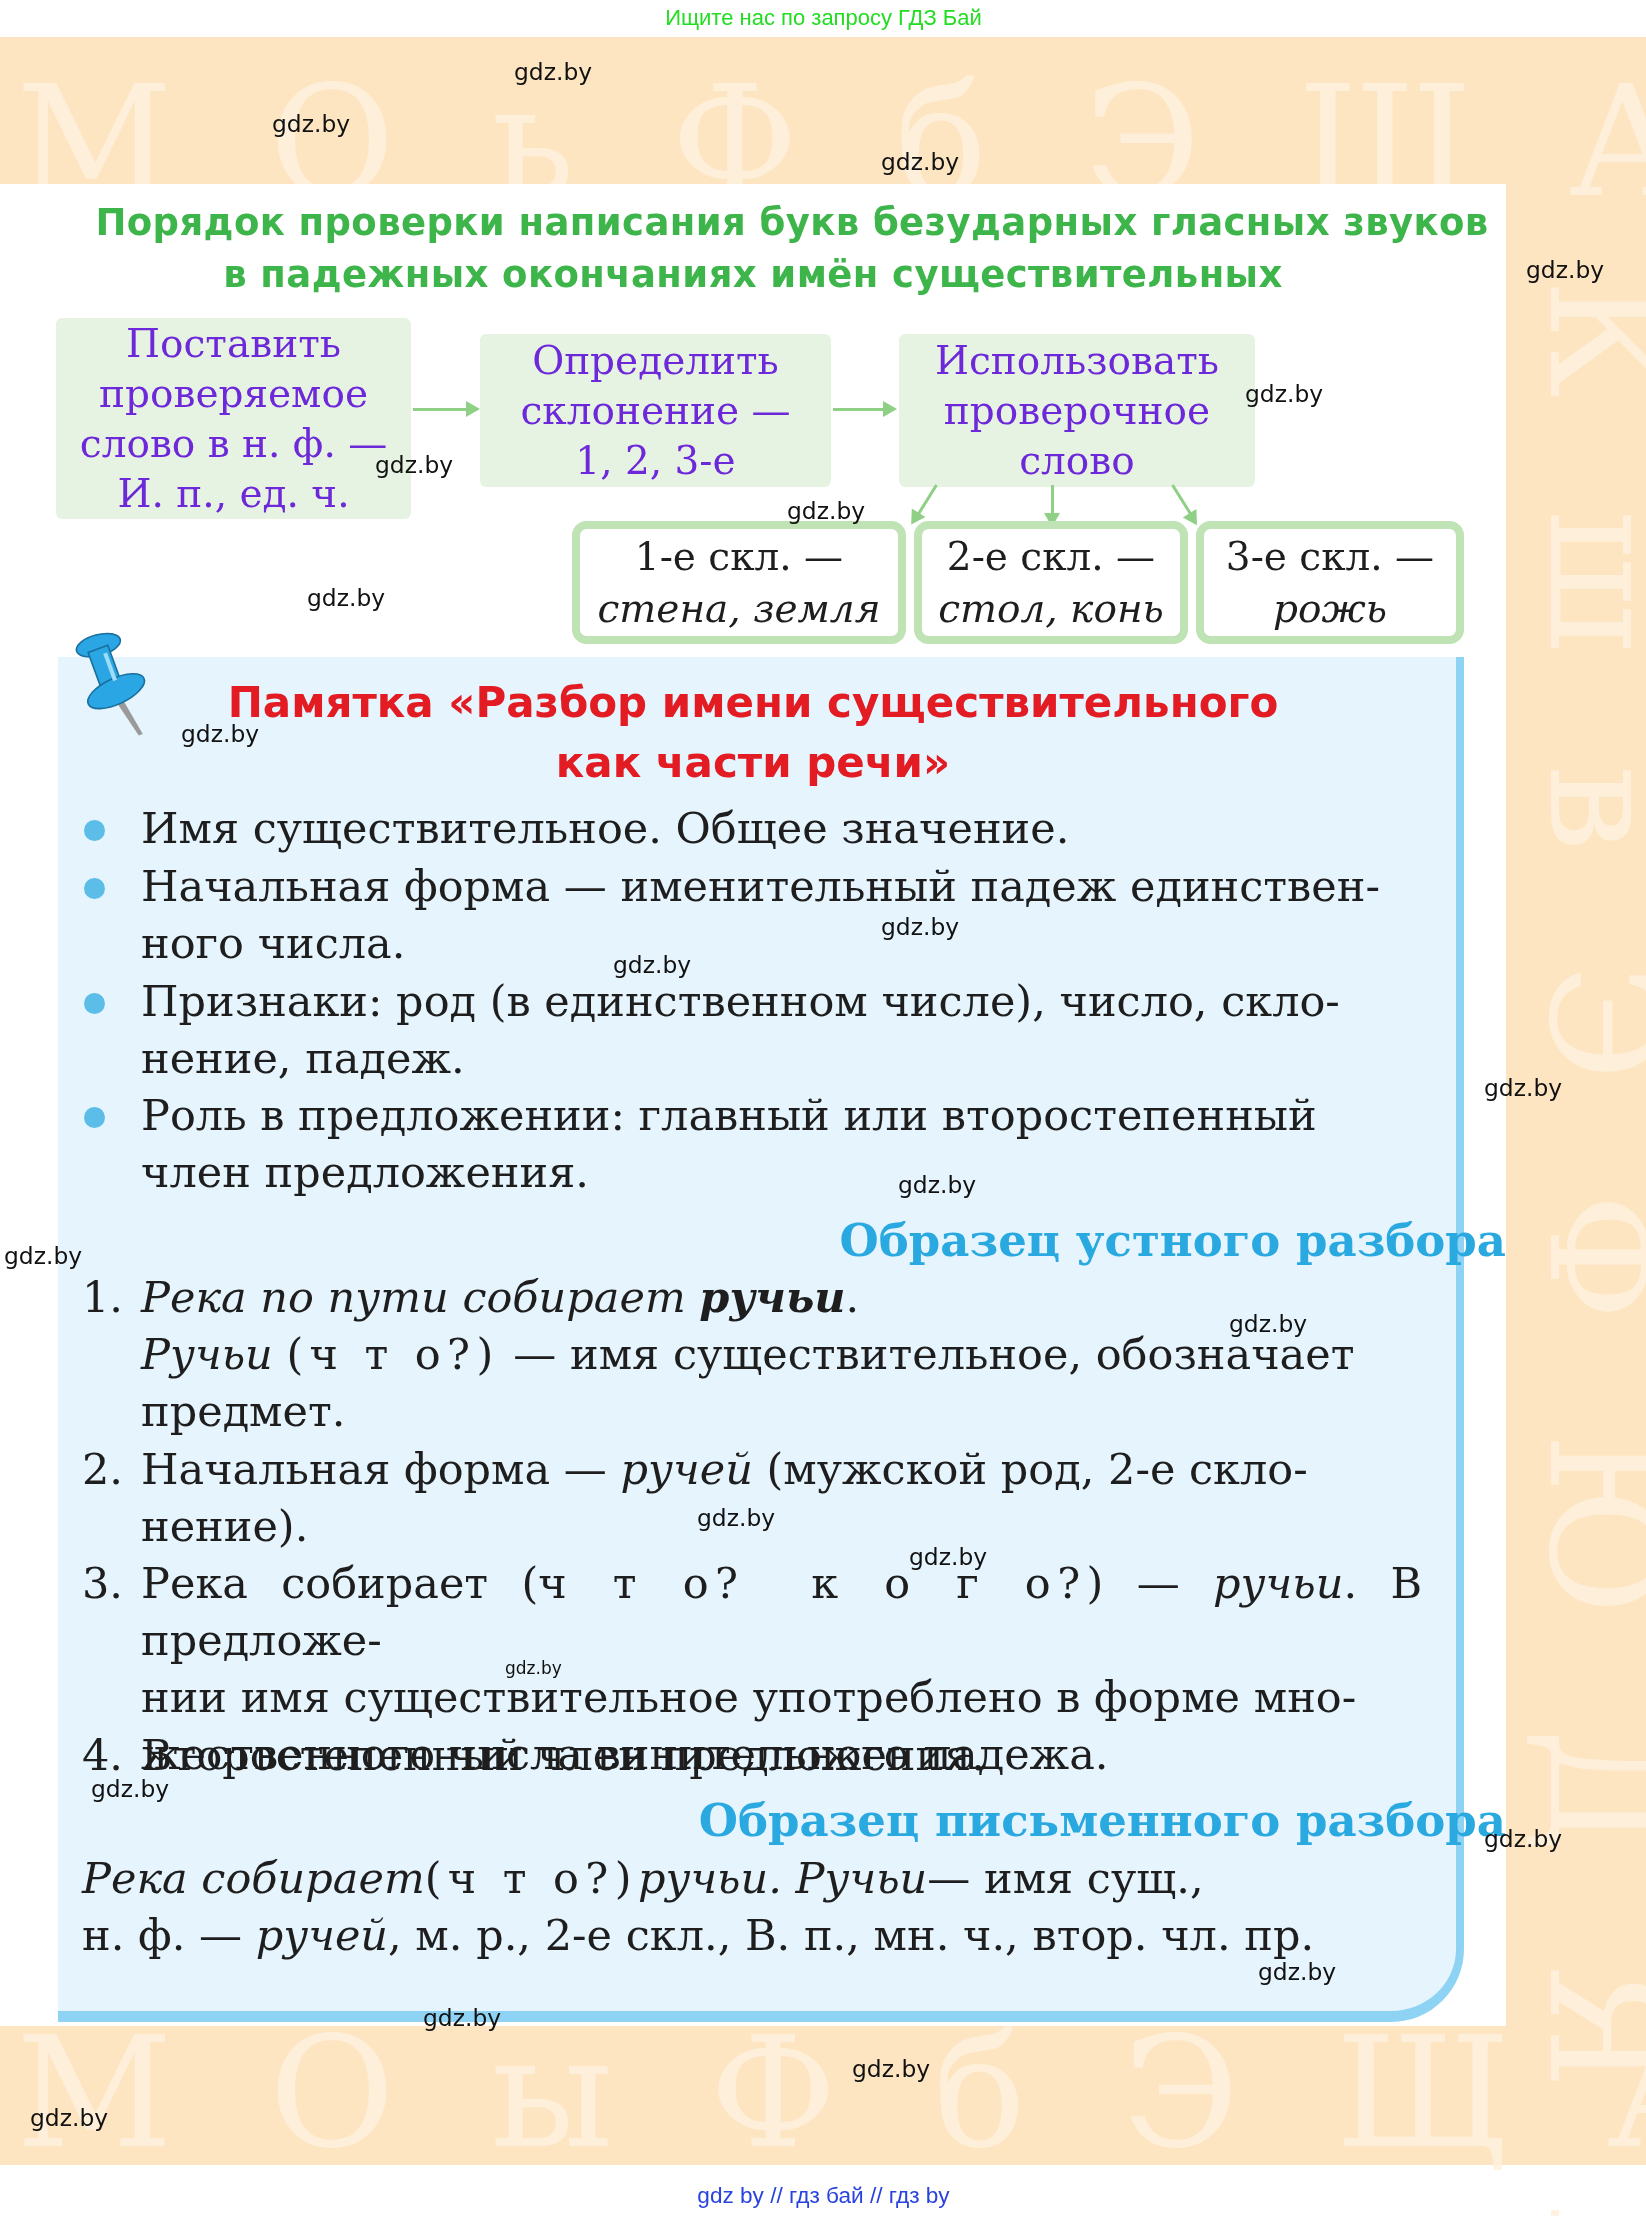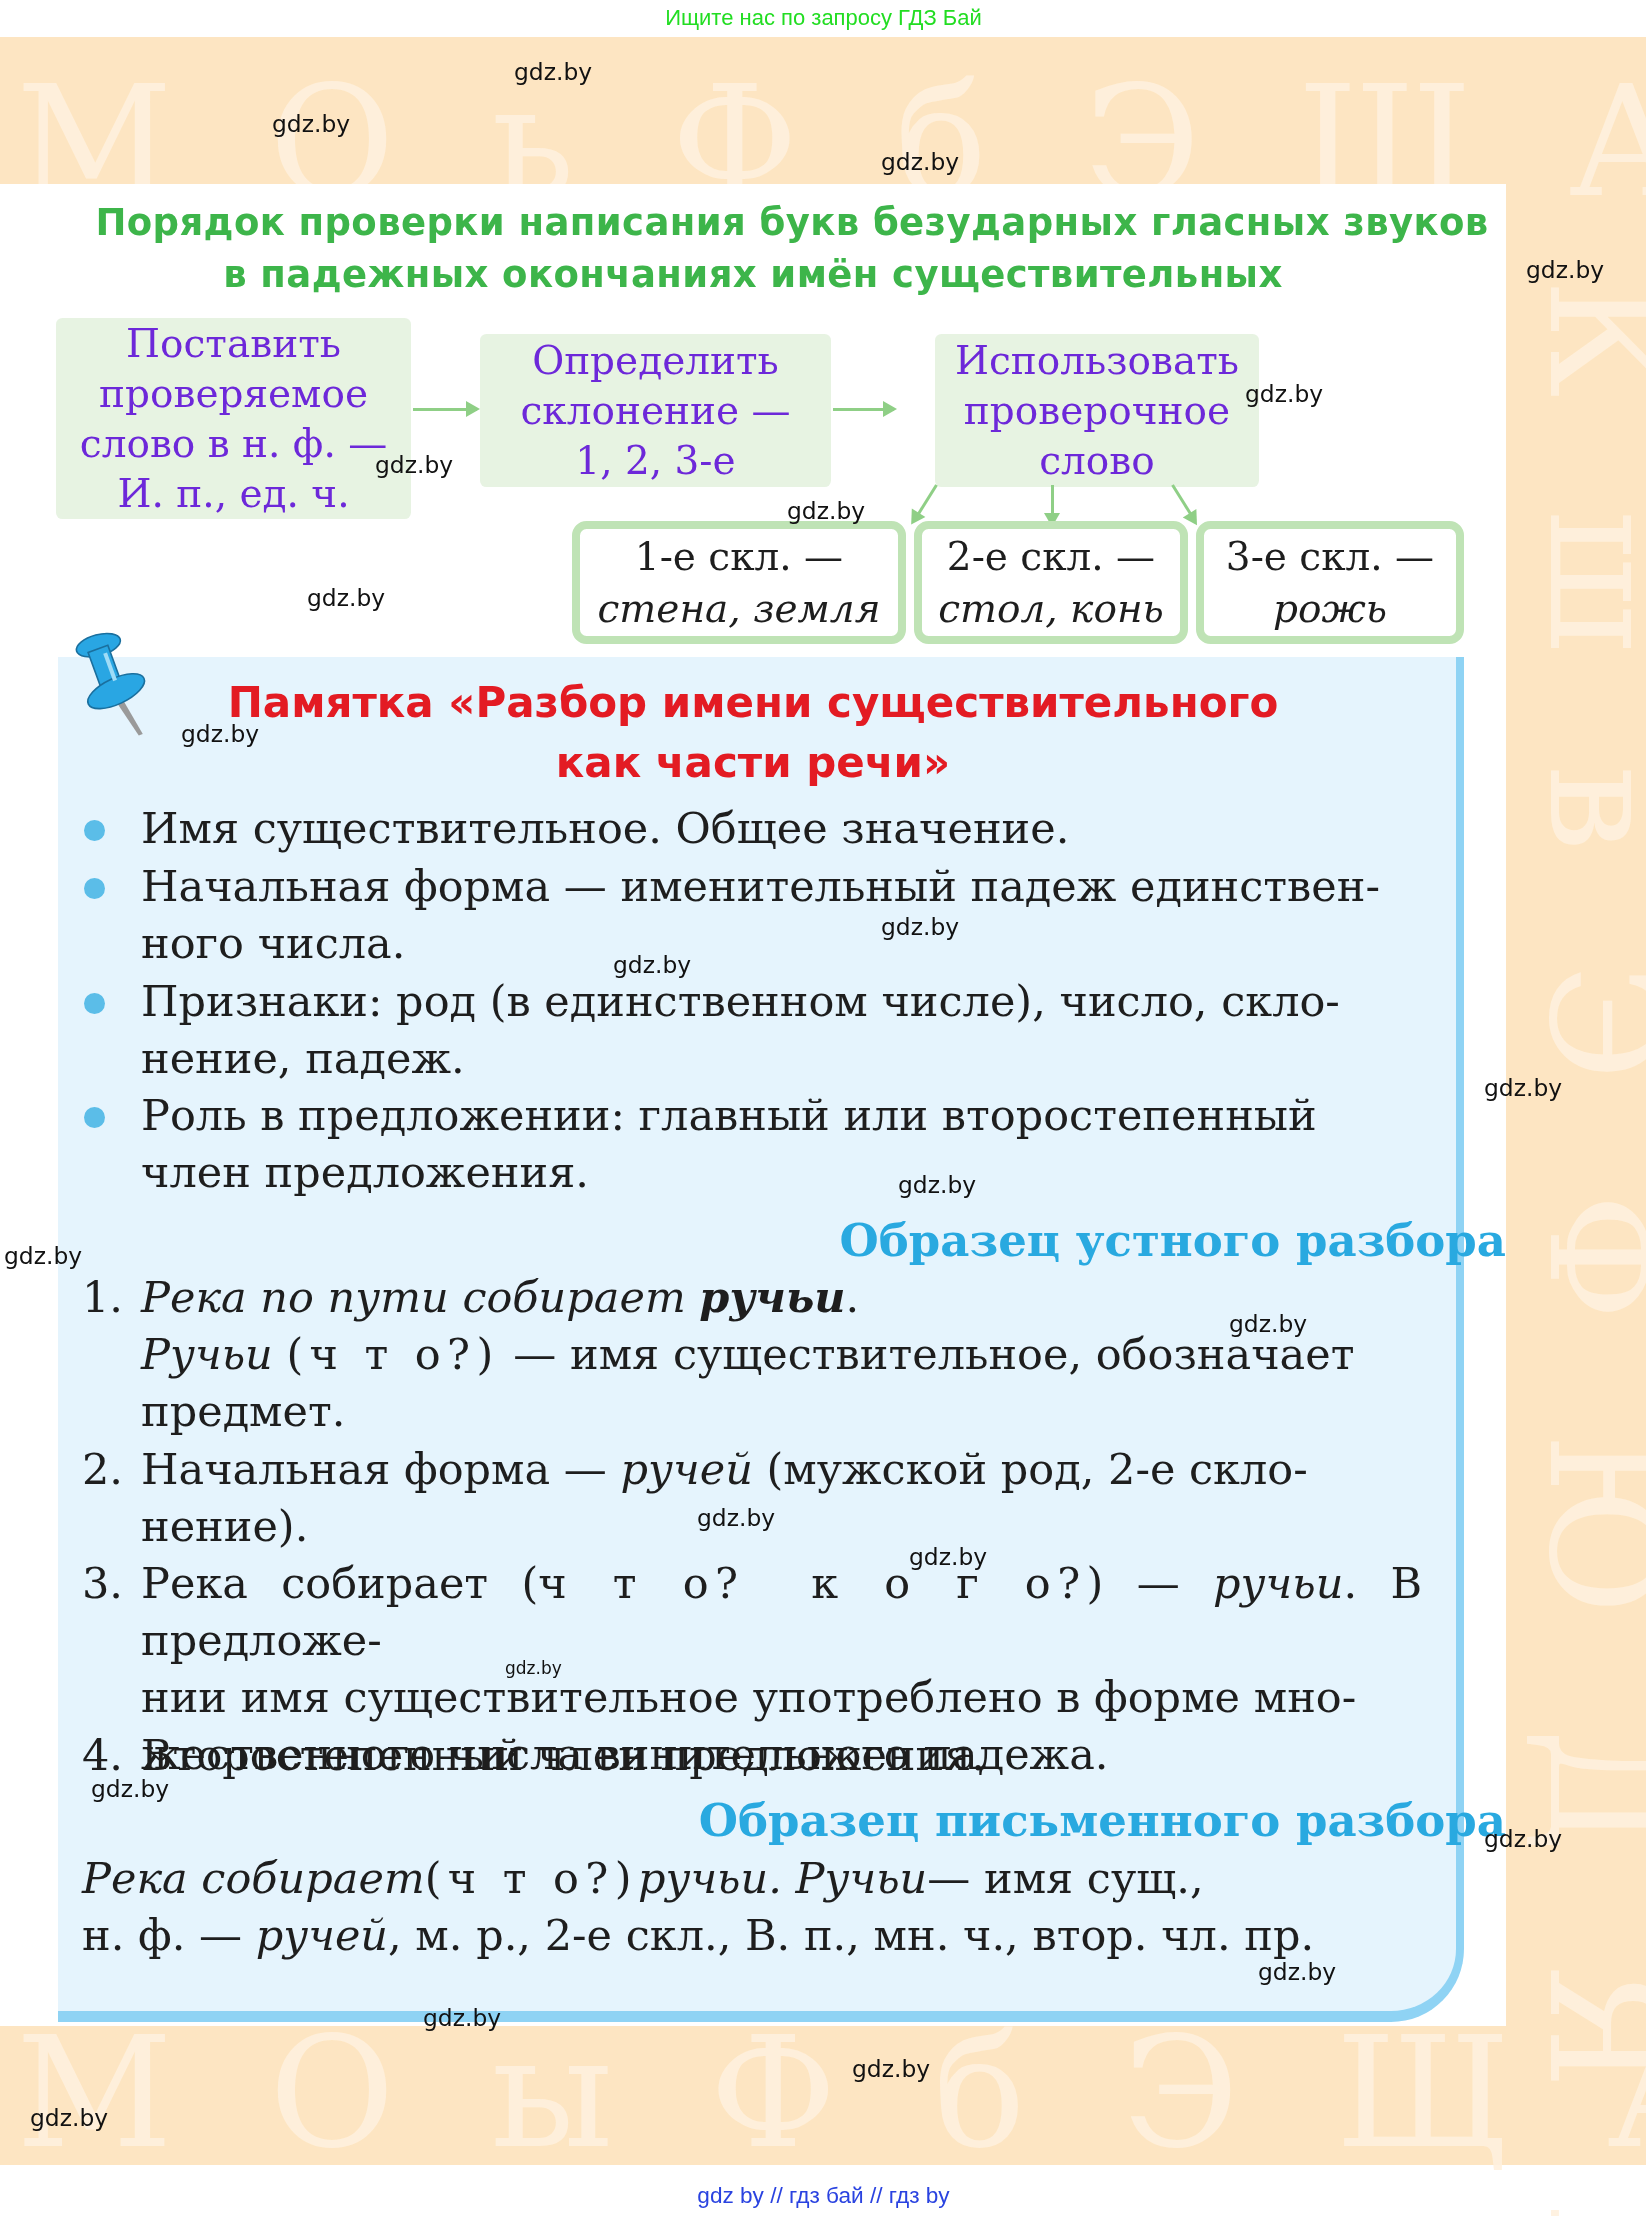--- a/index.html
+++ b/index.html
@@ -117,21 +117,21 @@
 </div>
 <div class="arrow-h" style="left:413px; top:408px; width:64px;"></div>
 
 <div class="flow-box" style="left:480px; top:334px; width:351px; height:153px;">
   <div>Определить</div>
   <div>склонение —</div>
   <div>1, 2, 3-е</div>
 </div>
 <div class="arrow-h" style="left:833px; top:408px; width:61px;"></div>
 
-<div class="flow-box" style="left:935px; top:334px; width:324px; height:153px;">
+<div class="flow-box" style="left:899px; top:334px; width:356px; height:153px;">
   <div>Использовать</div>
   <div>проверочное</div>
   <div>слово</div>
 </div>
 
 <div class="arrow-d" style="left:935px; top:485px; height:36px; transform:rotate(32deg);"></div>
 <div class="arrow-d" style="left:1051px; top:485px; height:31px;"></div>
 <div class="arrow-d" style="left:1171px; top:485px; height:36px; transform:rotate(-32deg);"></div>
 
 <div class="decl-box" style="left:572px; top:521px; width:334px; height:123px;">

